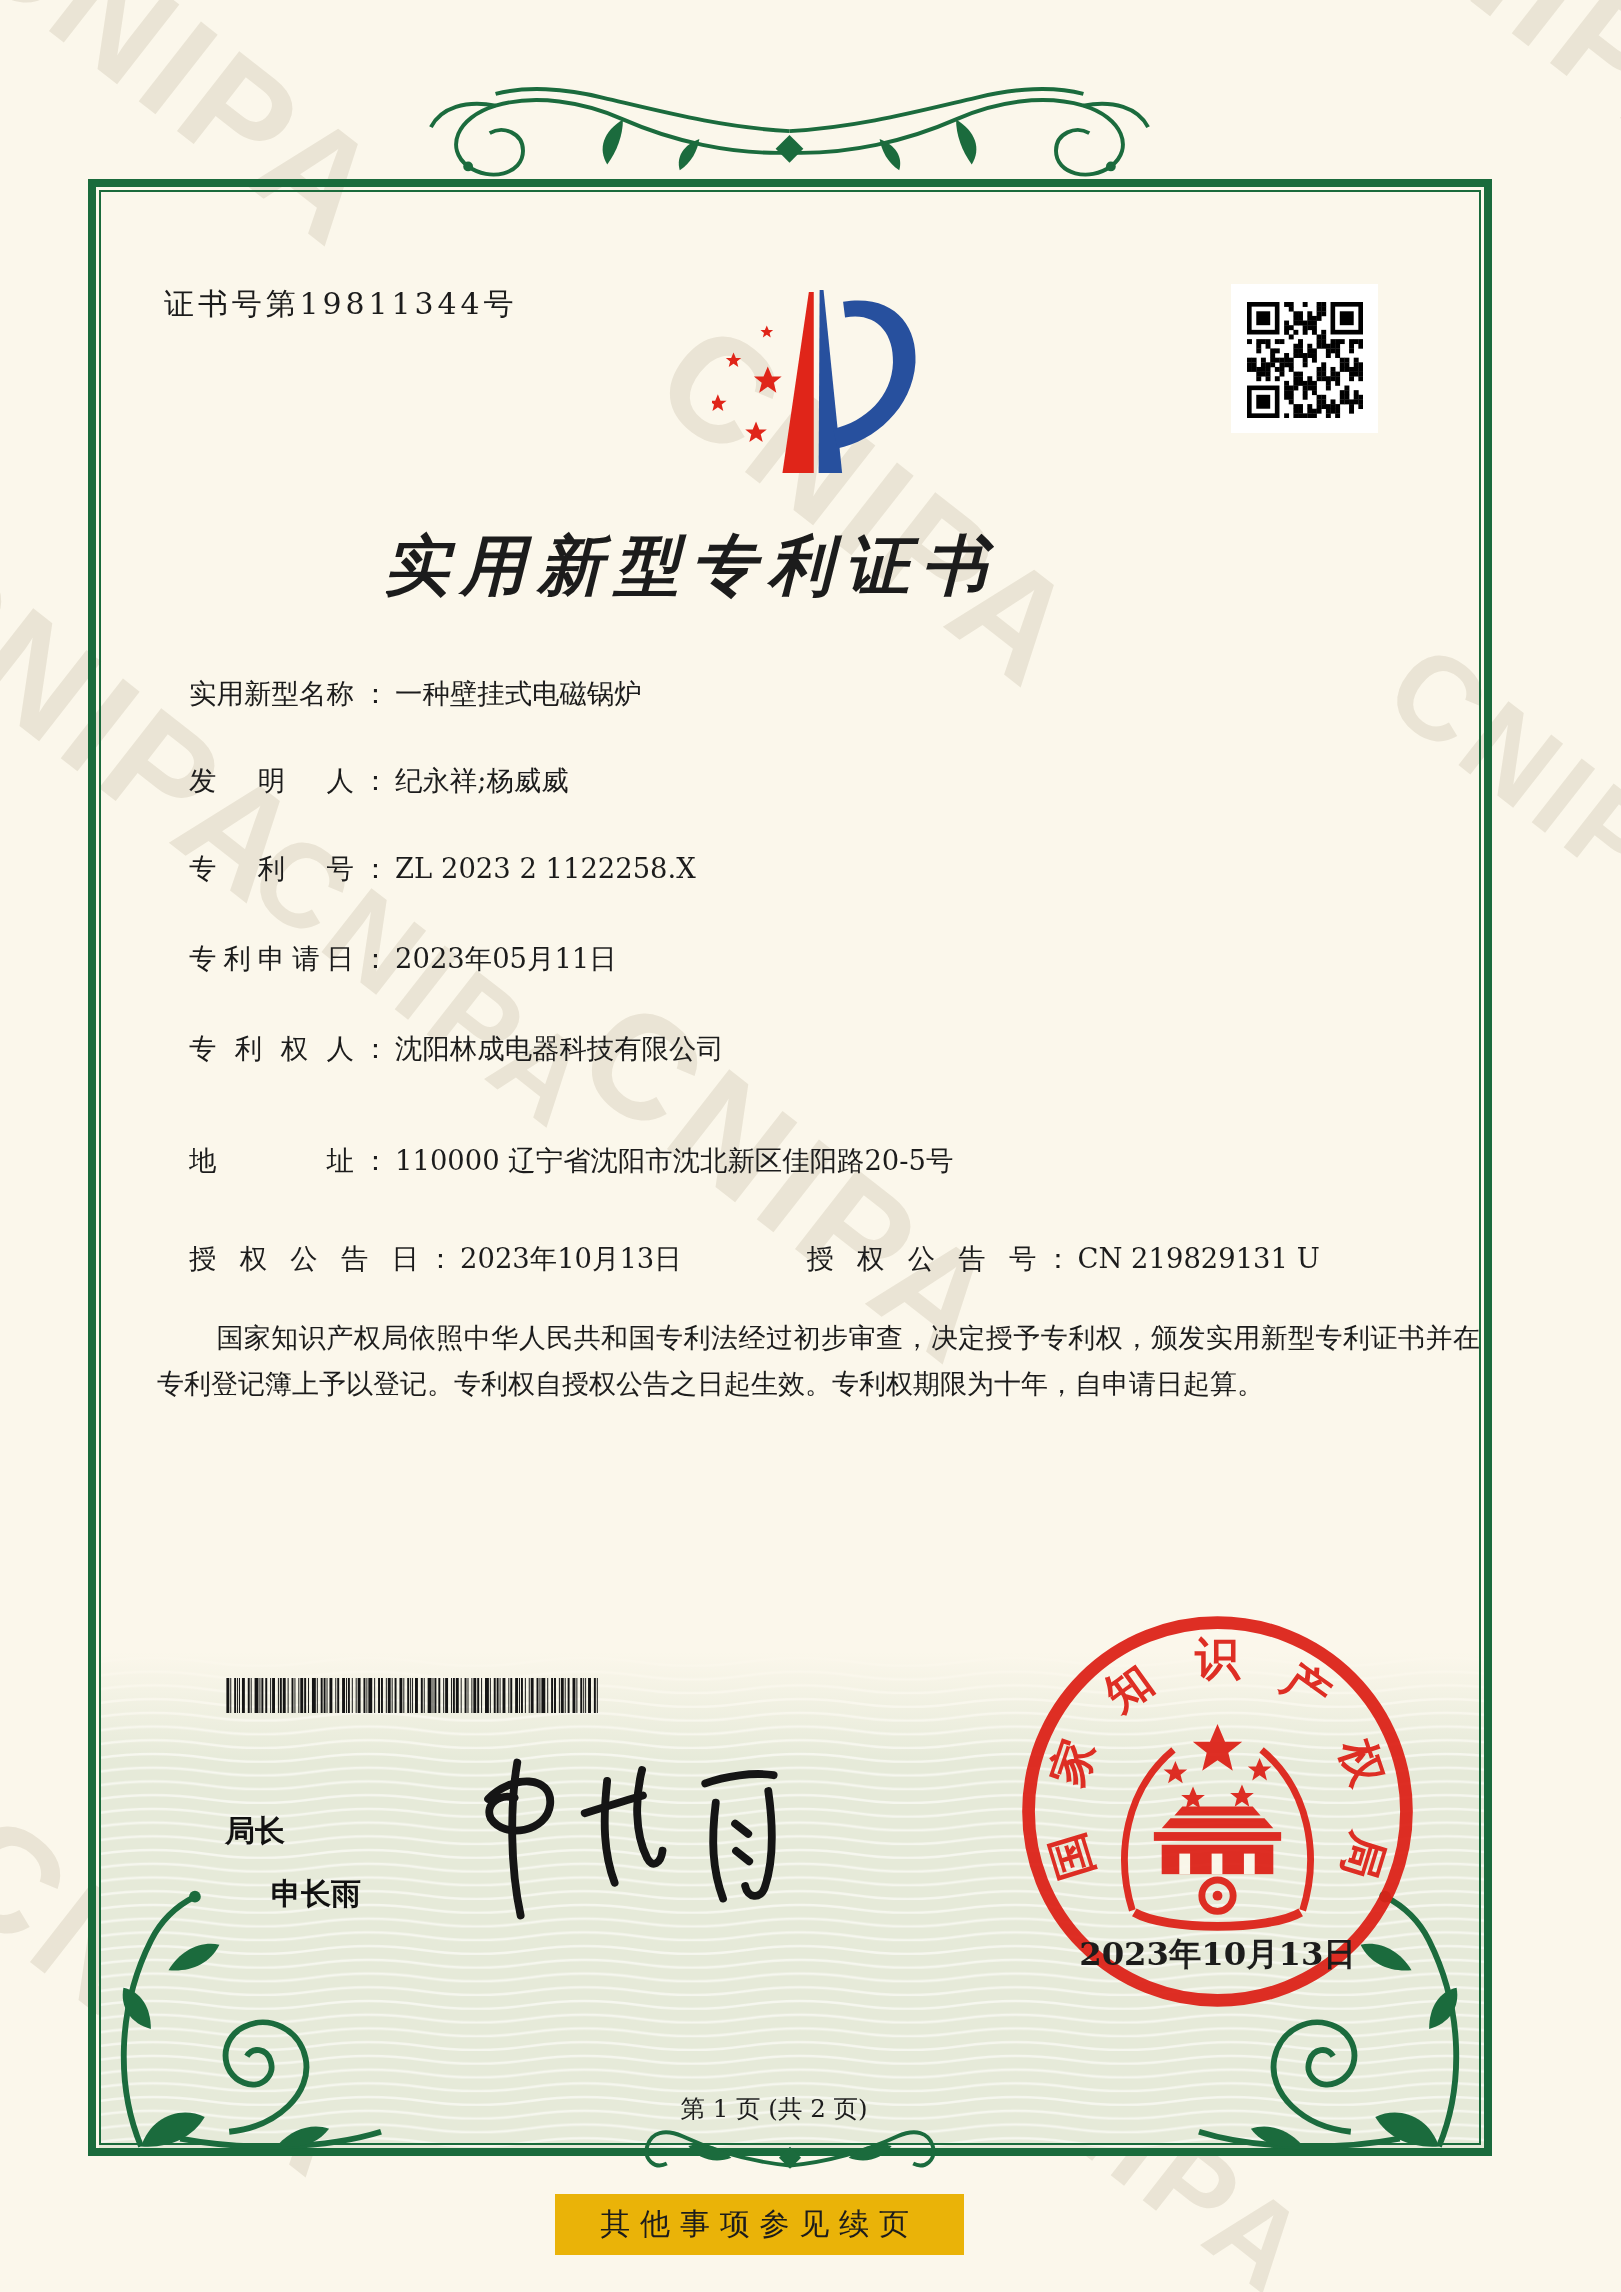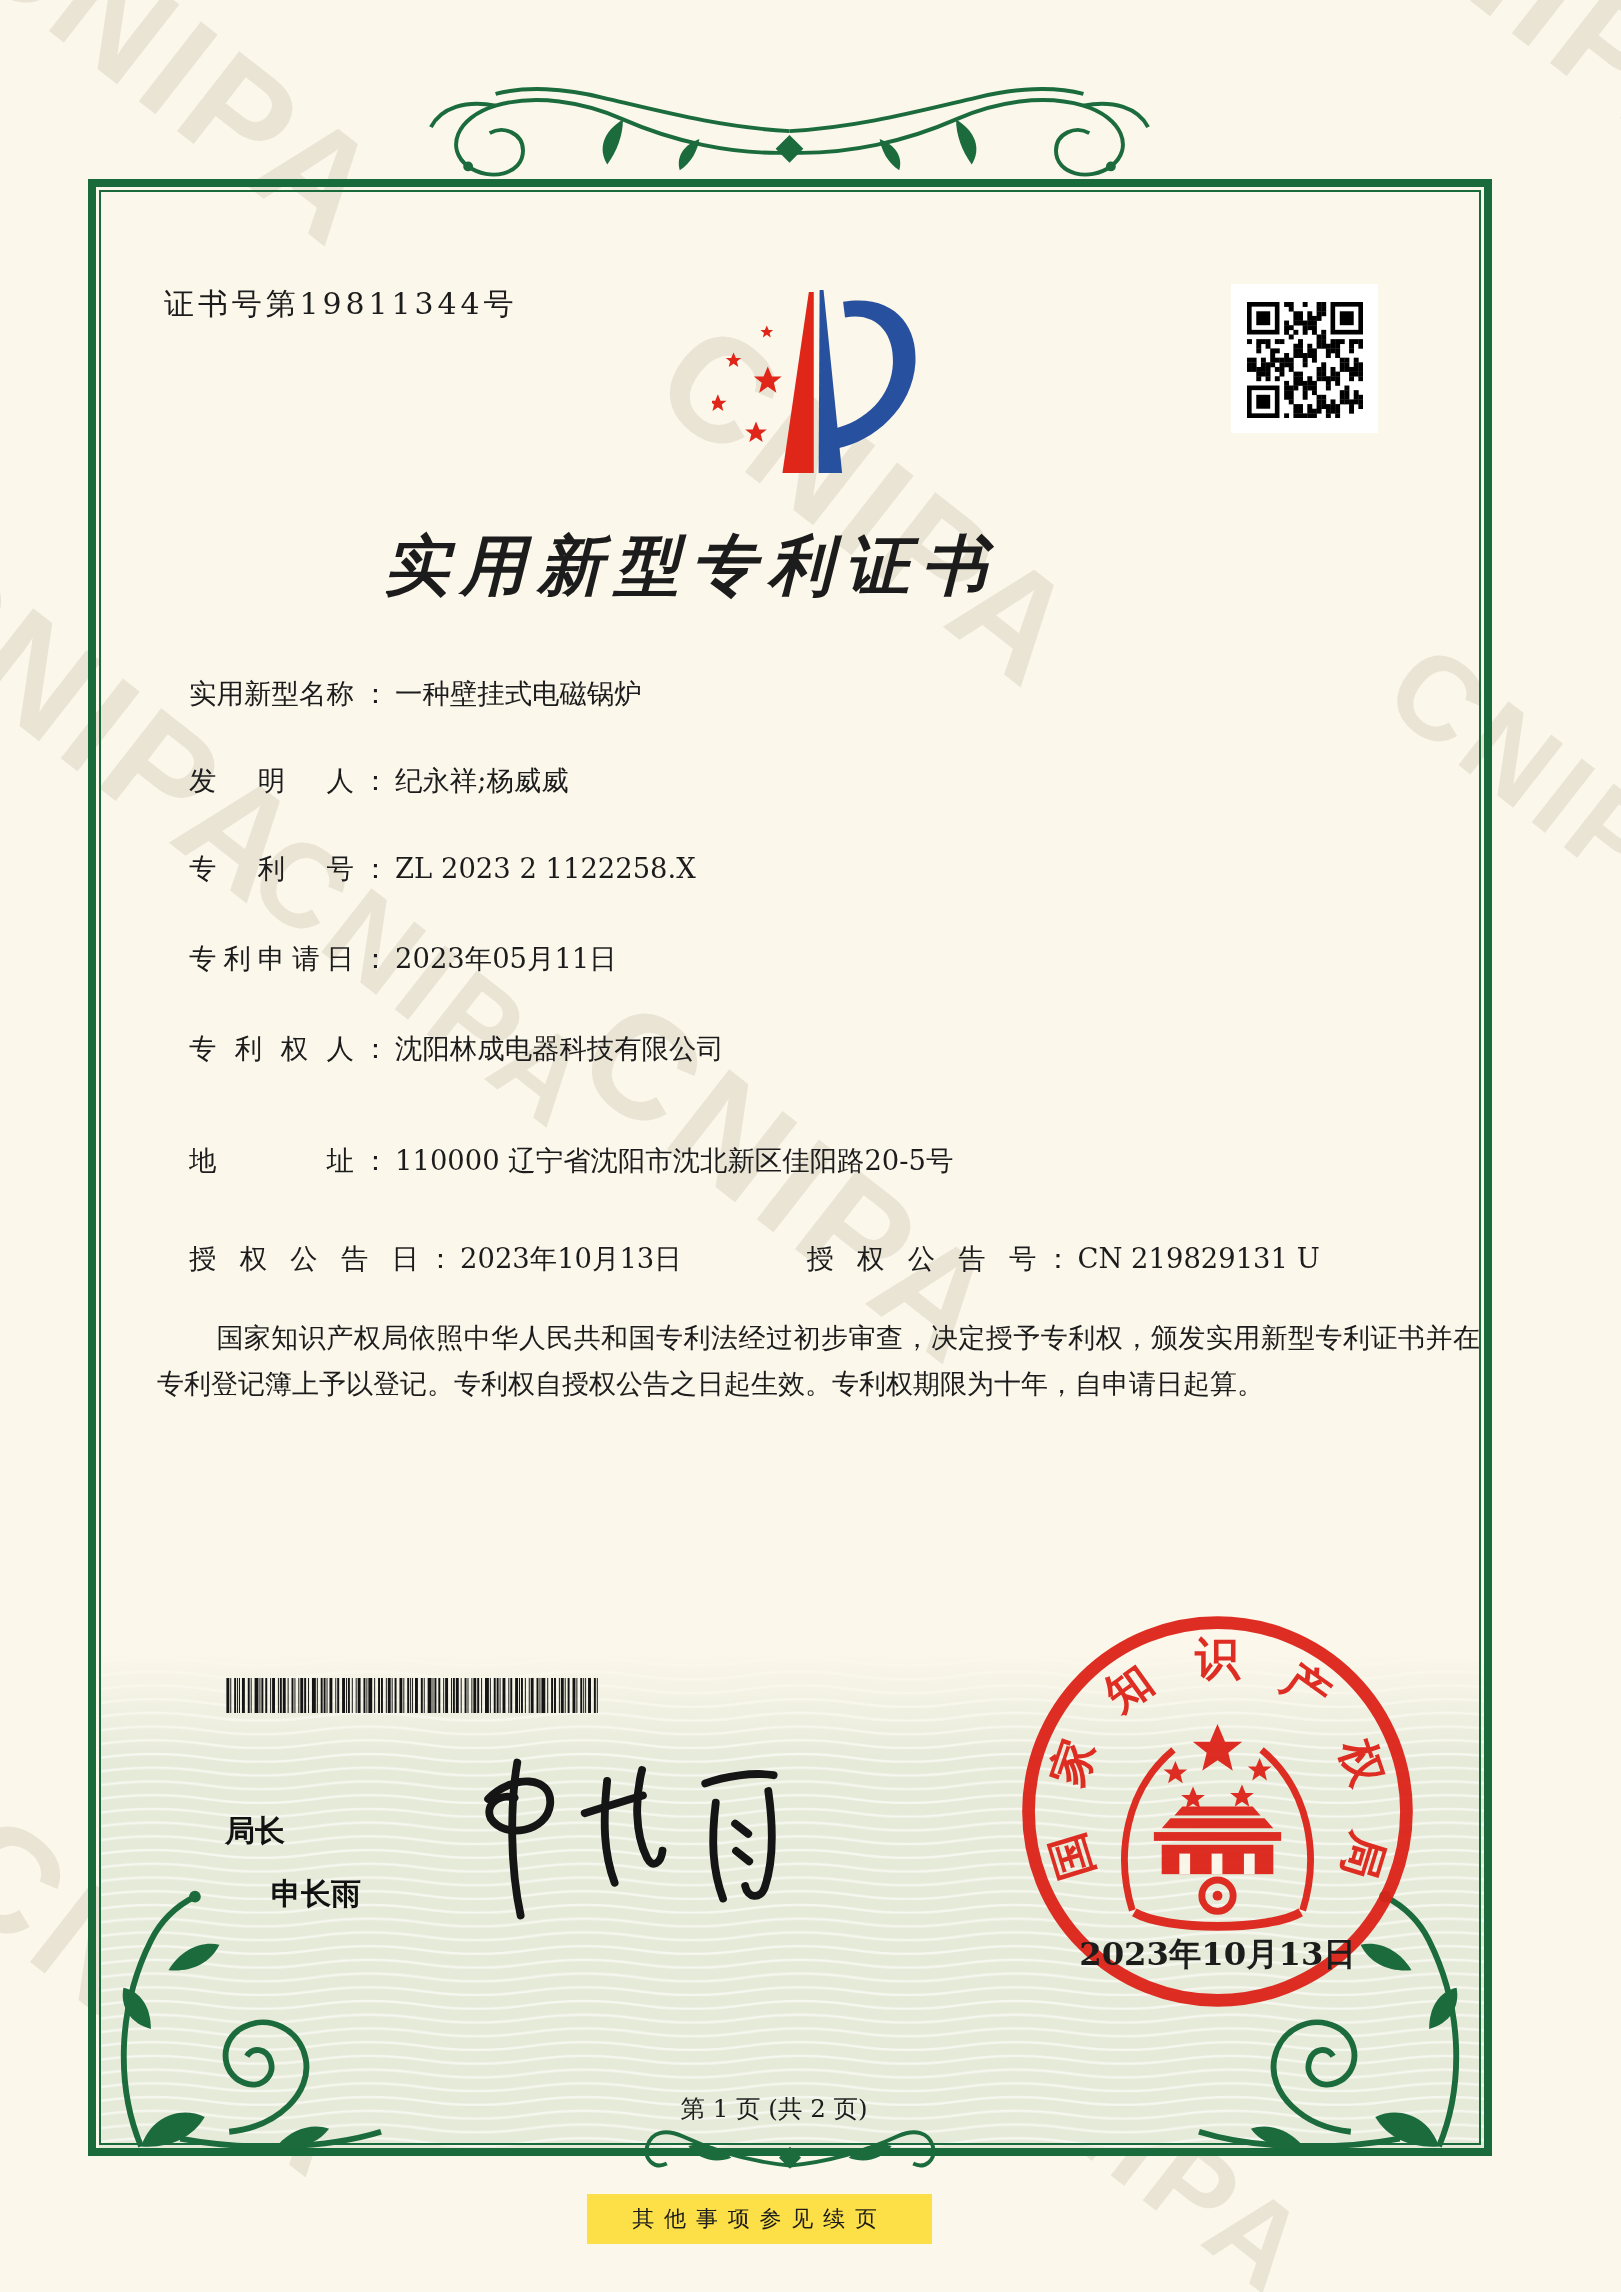--- a/index.html
+++ b/index.html
@@ -63,21 +63,21 @@
   .officer.ti{top:1811px;} .officer.na{top:1874px;margin-left:46px;}
   .signature{position:absolute;left:421px;top:1753px;z-index:5;transform:rotate(-2deg);}
   .seal{position:absolute;left:1007px;top:1601px;z-index:6;opacity:0.94;}
   .seal-char{font-size:46px;font-weight:bold;fill:#DD2218;text-anchor:middle;
              dominant-baseline:middle;font-family:"DejaVu Serif",serif;}
   .seal-date{font-size:33px;fill:#101010;text-anchor:middle;font-weight:bold;}
 
   .page-indicator{position:absolute;left:88px;top:2092px;width:1372px;text-align:center;
                   font-size:24.5px;z-index:5;}
   .cont-note{position:absolute;left:88px;top:2194px;width:1343px;text-align:center;z-index:4;}
-  .cont-note span{display:inline-block;background:#fde047;padding:9.8px 45px;font-size:22px;letter-spacing:9.8px;}
+  .cont-note span{display:inline-block;background:#eab308;padding:9.8px 45px;font-size:30px;letter-spacing:9.8px;}
 </style>
 </head>
 <body>
 
 <div class="page">
 
   <div class="wm w1">CNIPA</div>
   <div class="wm w2">CNIPA</div>
   <div class="wm w3">CNIPA</div>
   <div class="wm w4">CNIPA</div>

